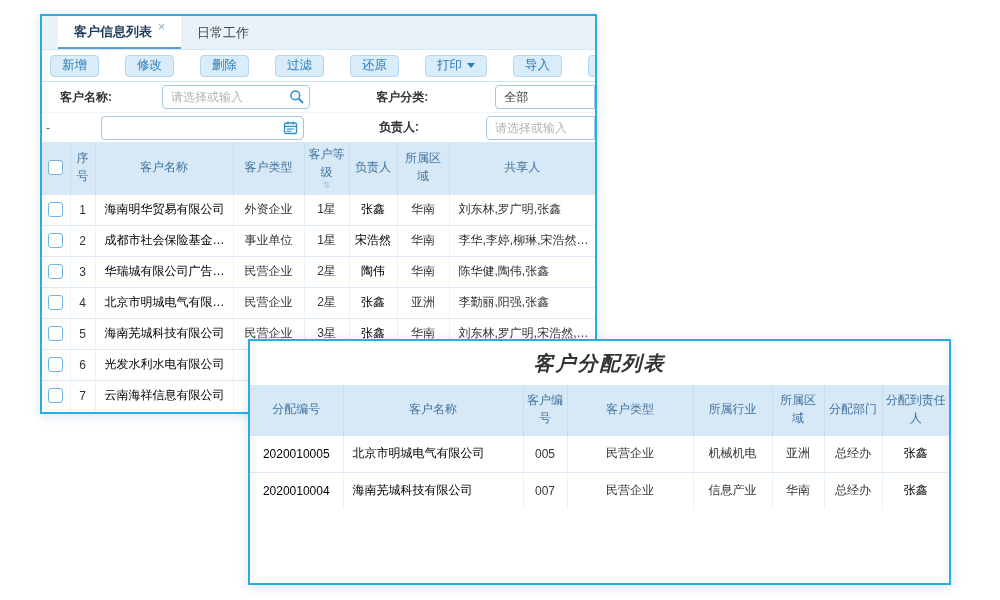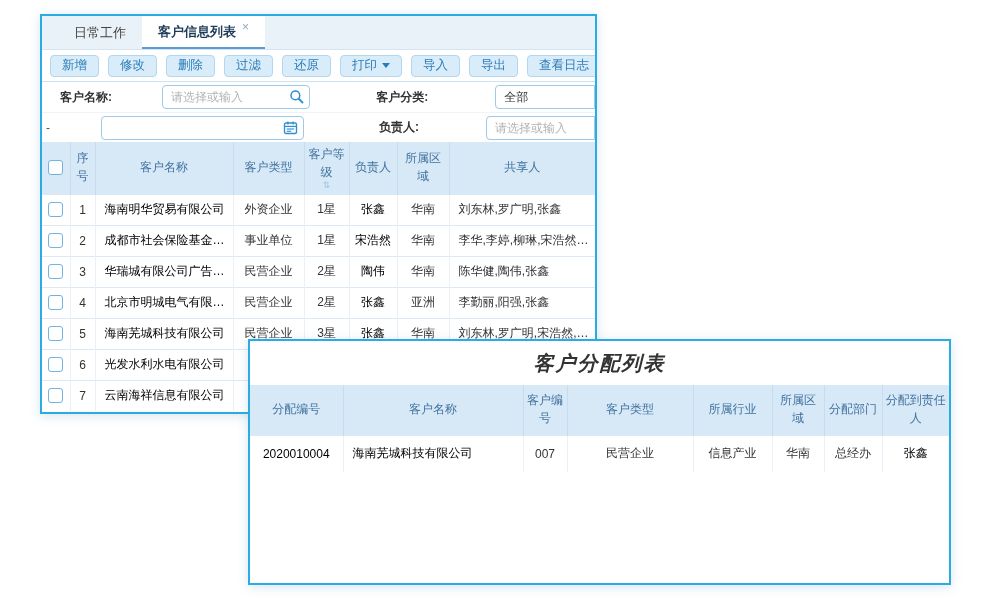--- a/index.html
+++ b/index.html
@@ -10,21 +10,21 @@
   .panel1 { left: 40px; top: 14px; width: 557px; height: 400px; z-index: 1; }
   .panel2 { left: 248px; top: 339px; width: 703px; height: 246px; z-index: 2; }
 
   
   .tabbar { display: flex; height: 34px; background: #eaf2f9; border-bottom: 1px solid #d5e4f1; padding-left: 16px; }
   .tab { display: flex; align-items: center; padding: 0 16px; font-size: 13px; color: #444; cursor: pointer; position: relative; }
   .tab.active { background: #fff; color: #1e3c59; font-weight: bold; border-bottom: 2px solid #5b9bd5; }
   .tab .close { font-weight: normal; font-size: 12px; color: #8fa9c2; margin-left: 6px; position: relative; top: -5px; }
 
   
-  .toolbar { display: flex; align-items: center; gap: 9px; height: 32px; padding: 0 8px; border-bottom: 1px solid #cfe2f2; background: #fff; }
+  .toolbar { display: flex; align-items: center; gap: 26px; height: 32px; padding: 0 8px; border-bottom: 1px solid #cfe2f2; background: #fff; }
   .tbtn { display: inline-flex; align-items: center; gap: 5px; height: 22px; padding: 0 11px; background: #d9ecf9; border: 1px solid #b3d7ef; border-radius: 4px; color: #2b7cb8; font-size: 12.5px; cursor: pointer; white-space: nowrap; }
   .caret { width: 0; height: 0; border-left: 4px solid transparent; border-right: 4px solid transparent; border-top: 5px solid #2b7cb8; display: inline-block; }
 
   
   .frow { display: flex; align-items: center; height: 30px; font-size: 12px; gap: 44px; }
   .frow + .frow { border-top: 1px solid #eef4fa; }
   .flabel { font-weight: bold; color: #333; white-space: nowrap; }
   .l1 { margin-left: 18px; width: 64px; }
   .l2 { margin-left: 22px; width: 64px; text-align: right; }
   .l3 { margin-left: 31px; width: 55px; text-align: right; }
@@ -57,26 +57,26 @@
   .p2title { height: 44px; display: flex; align-items: center; justify-content: center; font-size: 20px; font-weight: bold; color: #333; letter-spacing: 2px; font-style: italic; }
 </style>
 </head>
 <body>
 
 <div class="stage">
 
   <section class="panel panel1">
 
     <div class="tabbar">
-      <div class="tab">
-        <span>日常工作</span>
-      </div>
       <div class="tab active">
         <span>客户信息列表</span>
         <span class="close">×</span>
+      </div>
+      <div class="tab">
+        <span>日常工作</span>
       </div>
     </div>
 
     <div class="toolbar">
       <button class="tbtn">
           <span>新增</span>
         </button>
       <button class="tbtn">
           <span>修改</span>
         </button>
@@ -261,20 +261,30 @@
           <th>客户编号</th>
           <th>客户类型</th>
           <th>所属行业</th>
           <th>所属区域</th>
           <th>分配部门</th>
           <th>分配到责任人</th>
         </tr>
       </thead>
       <tbody>
         <tr>
+          <td class="link">2020010005</td>
+          <td class="l link">北京市明城电气有限公司</td>
+          <td>005</td>
+          <td>民营企业</td>
+          <td>机械机电</td>
+          <td>亚洲</td>
+          <td>总经办</td>
+          <td class="link">张鑫</td>
+        </tr>
+        <tr>
           <td class="link">2020010004</td>
           <td class="l link">海南芜城科技有限公司</td>
           <td>007</td>
           <td>民营企业</td>
           <td>信息产业</td>
           <td>华南</td>
           <td>总经办</td>
           <td class="link">张鑫</td>
         </tr>
       </tbody>

